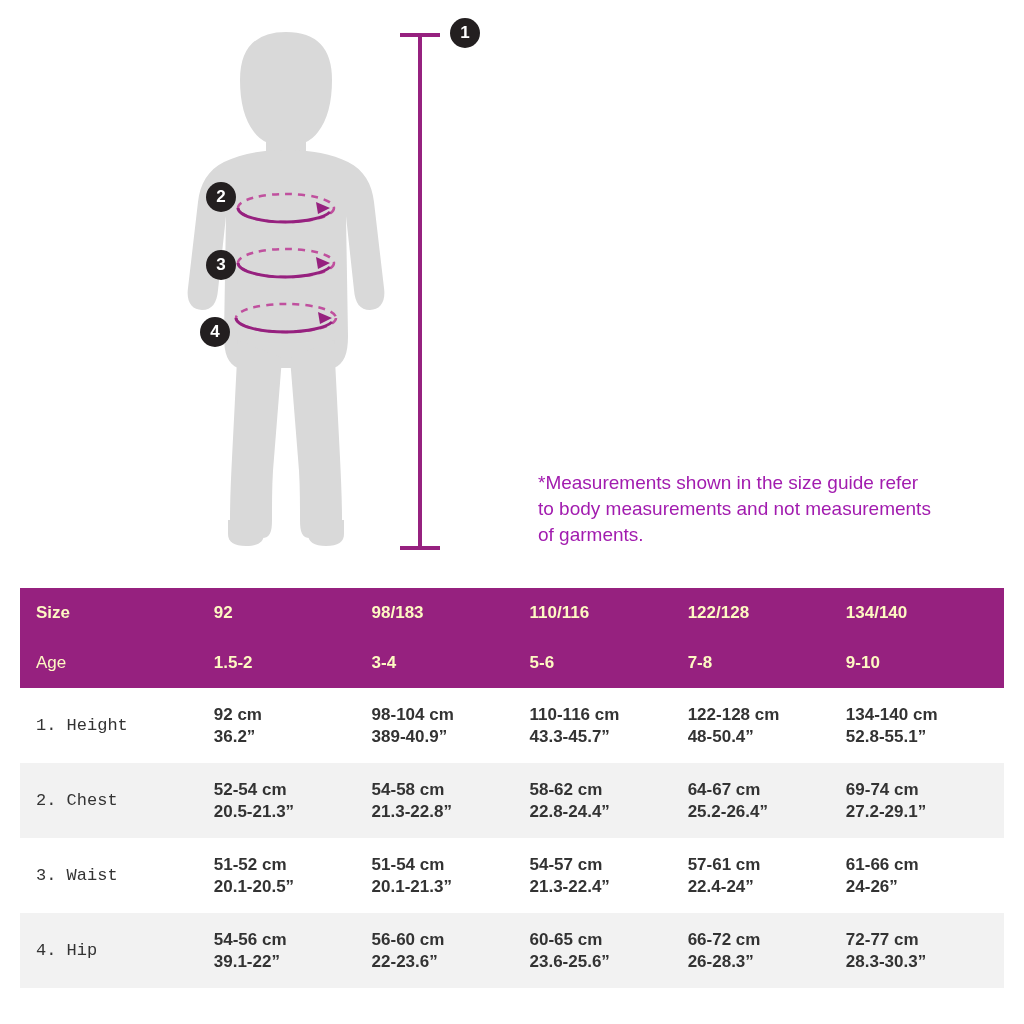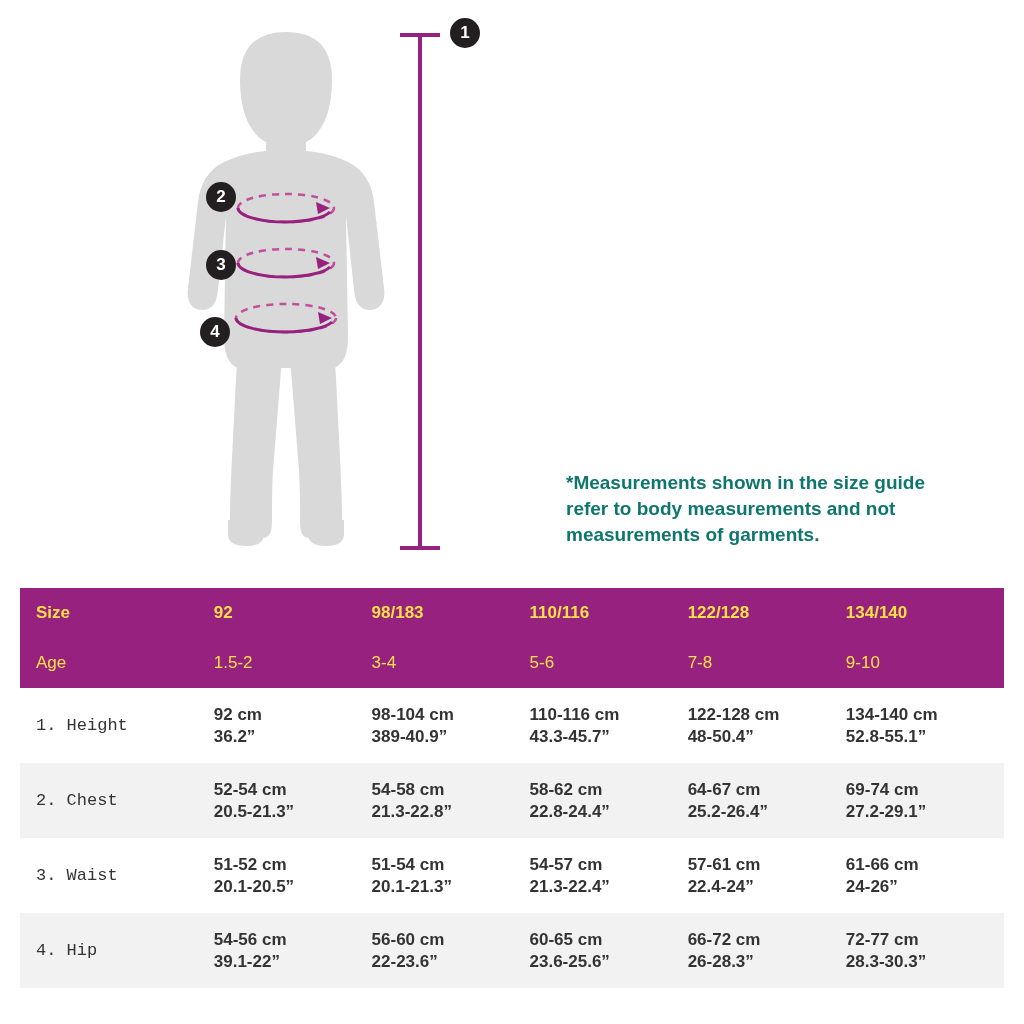--- a/index.html
+++ b/index.html
@@ -38,55 +38,54 @@
     text-align: center;
     font-family: "Liberation Sans", sans-serif;
   }
   #marker-1 { left: 450px; top: 18px; }
   #marker-2 { left: 206px; top: 182px; }
   #marker-3 { left: 206px; top: 250px; }
   #marker-4 { left: 200px; top: 317px; }
 
   .note {
     position: absolute;
-    left: 566px;
+    left: 538px;
     top: 470px;
     width: 400px;
     font-size: 19px;
     line-height: 26px;
-    color: #0f766e;
-    font-weight: bold;
+    color: #a21caf;
   }
 
   
   #size-table {
     position: absolute;
     left: 20px;
     top: 588px;
     width: 984px;
     border-collapse: collapse;
     font-size: 17px;
   }
   #size-table td, #size-table th {
     text-align: left;
     vertical-align: middle;
     padding: 0;
   }
   .hdr-row td {
     background: #96217f;
-    color: #fde047;
+    color: #fef9c3;
     height: 50px;
   }
   .hdr-row.first td { padding-top: 8px; }
   .hdr-row.second td { padding-bottom: 6px; }
   .col-label { width: 180px; padding-left: 16px !important; }
   .col-val   { width: 160px; }
   .hdr-row td.col-label { font-weight: bold; }
   .hdr-row.first td.col-val { font-weight: bold; margin-left: 46px; }
-  .hdr-row.second td { font-weight: normal; }
+  .hdr-row.second td { font-weight: bold; }
   .hdr-row.second td.col-label { font-weight: normal; }
 
   .body-row td {
     height: 75px;
     font-size: 17px;
     color: #333333;
   }
   .body-row.alt td { background: #f2f2f2; }
   .body-row td.col-label { font-weight: normal; padding-left: 16px !important; font-family: Liberation Mono, monospace; }
   .body-row td.col-val { font-weight: bold; line-height: 22px; margin-left: 8px; }

